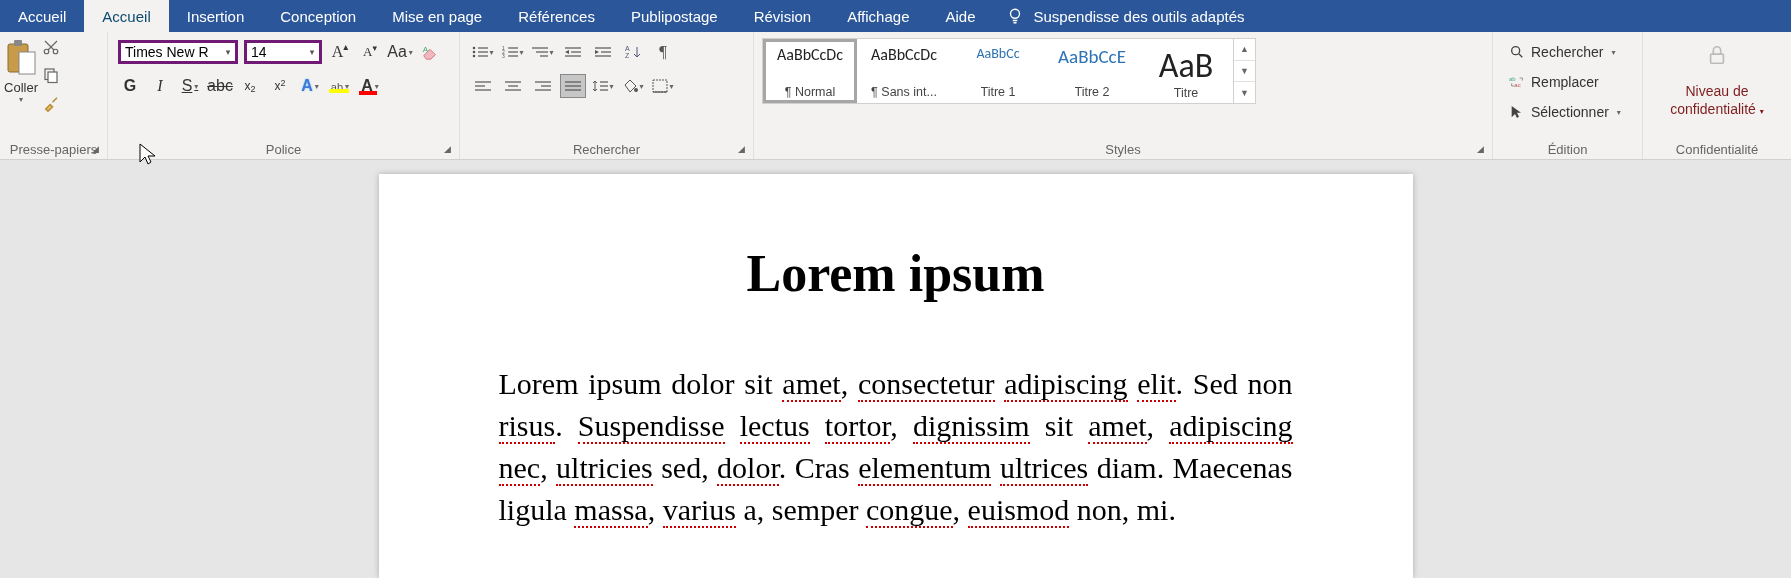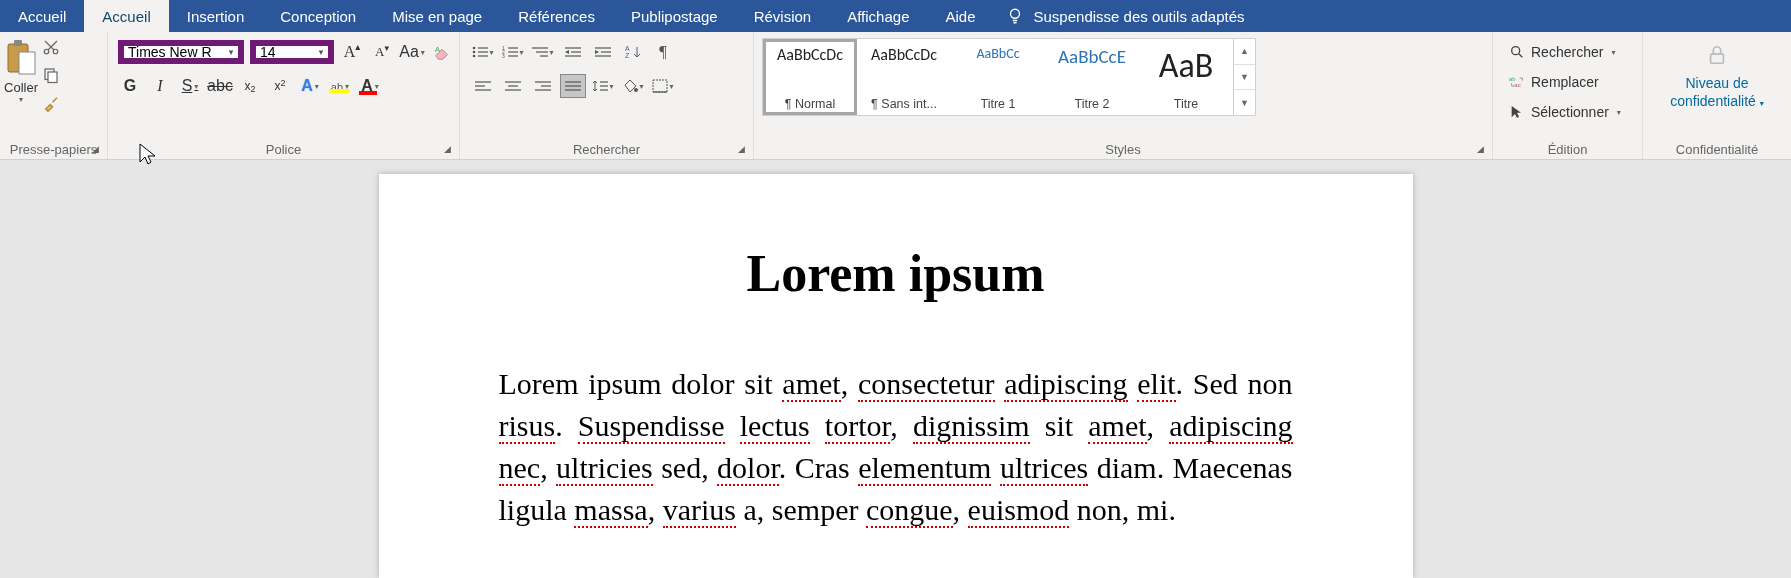--- a/index.html
+++ b/index.html
@@ -18,21 +18,21 @@
 .dialog-launch { font-size: 9px; color: #666; position: absolute; right: 4px; }
 .clip-icons { display:flex; flex-direction:column; gap:2px; align-items:center; }
 .small-btn { width:26px; height:26px; display:flex; align-items:center; justify-content:center; cursor:pointer; }
 
 .paste-big { display:flex; flex-direction:column; align-items:center; cursor:pointer; padding-top:4px;}
 .paste-label { font-size:13px; color:#333; margin-top:2px; }
 
 
 .font-body { padding:6px 6px 0 6px; display:flex; flex-direction:column; gap:10px; }
 .font-row { display:flex; align-items:center; gap:6px; }
-.combo { display:flex; align-items:center; background:#fff; border:6px solid #701a75; height:24px; }
+.combo { display:flex; align-items:center; background:#fff; border:3px solid #701a75; height:24px; }
 .combo input { border:none; outline:none; font-size:14px; padding:0 4px; height:22px; background:transparent; }
 .combo .dd { width:14px; text-align:center; font-size:9px; color:#555; cursor:pointer; }
 .fname input { width:100px; }
 .fsize input { width:58px; }
 
 .fmt-btn { width:24px; height:24px; display:flex; align-items:center; justify-content:center; cursor:pointer; font-size:16px; color:#333; }
 .fmt-btn.dd::after { content:"▾"; font-size:8px; margin-left:2px; color:#666; }
 .strike { text-decoration: line-through; }
 .sub { font-size:12px; }
 .sub sub { font-size:9px; position:relative; top:3px; }
@@ -43,35 +43,35 @@
 .para-body { padding:6px 6px 0 6px; display:flex; flex-direction:column; gap:10px; }
 .para-row { display:flex; align-items:center; gap:4px; }
 .pbtn { width:26px; height:24px; display:flex; align-items:center; justify-content:center; cursor:pointer; color:#444; position:relative; }
 .pbtn.dd::after { content:"▾"; font-size:8px; margin-left:1px; color:#666; }
 .pbtn svg line { stroke:#555; stroke-width:1.2; }
 .pbtn.active { background:#c6c6c6; border:1px solid #888;}
 
 
 .styles-body { padding:4px 0 0 4px; display:flex; align-items:flex-start; }
 .gallery { display:flex; border:1px solid #d0d0d0; background:#fff; }
-.style-item { width:94px; height:76px; display:flex; flex-direction:column; align-items:center; justify-content:space-between; padding:6px 2px 4px 2px; cursor:pointer; }
+.style-item { width:94px; height:64px; display:flex; flex-direction:column; align-items:center; justify-content:space-between; padding:6px 2px 4px 2px; cursor:pointer; }
 .style-item.sel { outline:3px solid #a6a6a6; outline-offset:-3px; }
 .style-sample { font-family:"Calibri","Segoe UI",sans-serif; }
 .style-name { font-size:12.5px; color:#444; white-space:nowrap; overflow:hidden; text-overflow:ellipsis; max-width:90px; text-align:center; }
 .gallery-scroll { width:22px; display:flex; flex-direction:column; border-left:1px solid #d0d0d0; }
 .gallery-scroll div { flex:1; display:flex; align-items:center; justify-content:center; font-size:9px; color:#666; cursor:pointer; border-bottom:1px solid #e0e0e0; }
 .gallery-scroll div:last-child{border-bottom:none;}
 
 
 .edit-body { padding:6px 8px 0 8px; display:flex; flex-direction:column; gap:6px; }
 .edit-btn { display:flex; align-items:center; gap:6px; cursor:pointer; font-size:14px; color:#333; height:24px; padding:0 4px;}
 .edit-btn .dd { font-size:8px; color:#666; margin-left:2px; }
 
 
-.conf-body { padding:10px 10px 0 10px; display:flex; flex-direction:column; align-items:center; gap:8px; color:#0369a1; width:140px; }
+.conf-body { padding:10px 10px 0 10px; display:flex; flex-direction:column; align-items:center; gap:16px; color:#7f1d1d; width:140px; }
 .conf-text { font-size:14px; text-align:center; line-height:1.3; }
 
 
 .doc-area { background:#e6e6e6; height:calc(578px - 32px - 128px); display:flex; justify-content:center; padding-top:14px; }
 .page { background:#fff; width:1034px; height:100%; box-shadow:0 0 6px rgba(0,0,0,.25); padding:70px 120px 0 120px; }
 .doc-title { font-family:"Times New Roman",serif; font-size:52px; font-weight:bold; text-align:center; margin-bottom:60px; color:#000; }
 .doc-body { font-family:"Times New Roman",serif; font-size:30px; color:#000; text-align:justify; line-height:1.4; }
 
 .spellwave { border-bottom:2px dotted #c00; }
 .cursor-arrow { position:absolute; left:138px; top:142px; pointer-events:none; }

